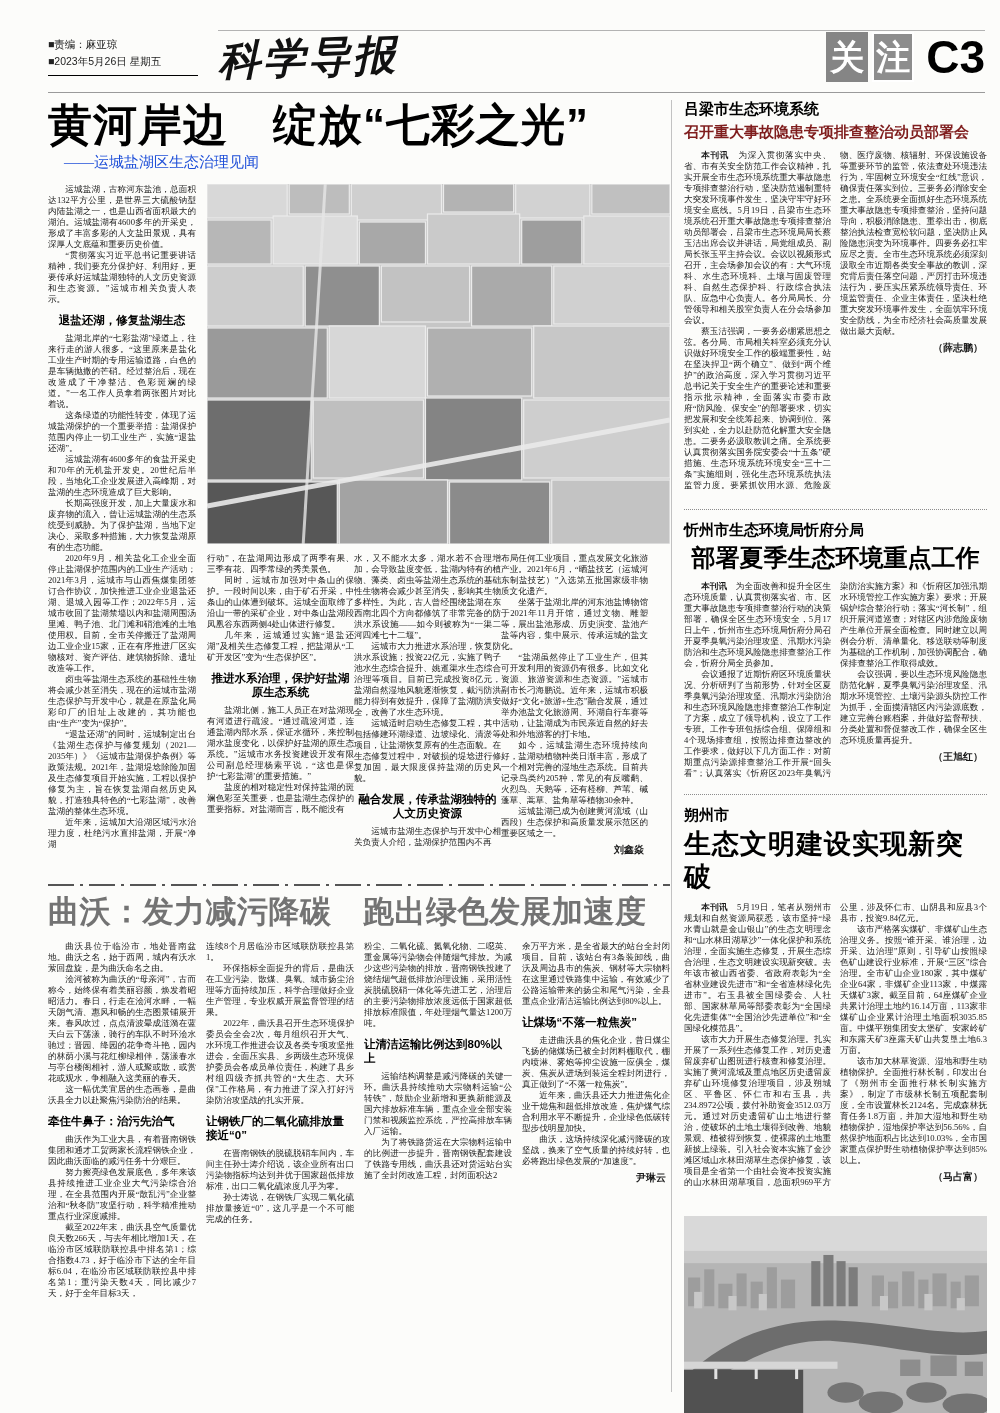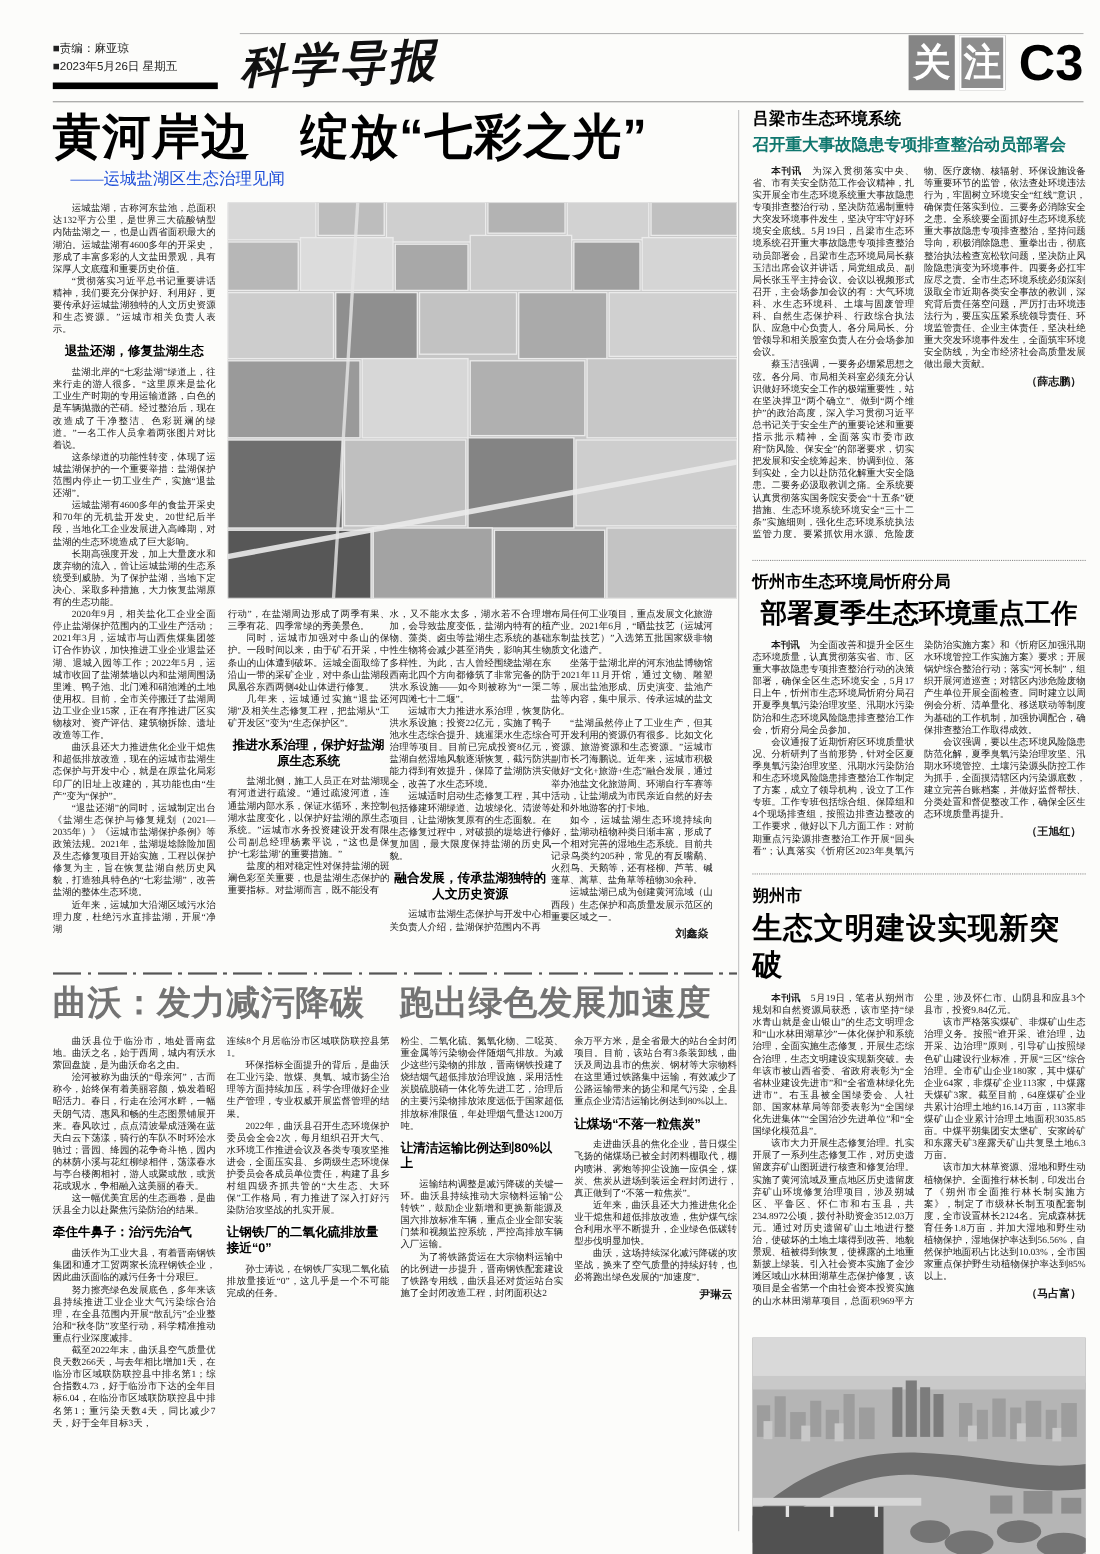--- a/index.html
+++ b/index.html
@@ -1,21 +1,21 @@
 <!DOCTYPE html>
 <html><head>
 <meta charset="utf-8">
 <style>
   html,body{margin:0;padding:0;background:#e8e8e4;}
   .page{position:relative;width:1000px;height:1413px;margin:0 auto;background:#fcfcfa;color:#1c1c1c;
         font-family:"Liberation Serif","DejaVu Serif",serif;overflow:hidden;}
   
   .header{position:absolute;left:48px;top:28px;width:937px;height:62px;}
   .hdr-left{position:absolute;left:0;top:8px;width:150px;font-size:10.5px;line-height:17px;color:#222;
-            border-bottom:6px solid #000000;padding-bottom:5px;font-family:"Liberation Sans","DejaVu Sans",sans-serif;}
+            border-bottom:1px solid #000000;padding-bottom:5px;font-family:"Liberation Sans","DejaVu Sans",sans-serif;}
   .hdr-toprule{position:absolute;left:170px;right:0;top:2px;height:1px;background:#b3b3b3;}
   .masthead{position:absolute;left:170px;top:2px;font-family:"DejaVu Serif",serif;font-style:italic;
             font-weight:bold;font-size:42px;letter-spacing:3px;transform:rotate(-2deg);color:#111;}
   .badge{position:absolute;right:0;top:4px;display:flex;align-items:center;}
   .bx{width:42px;height:50px;background:#858585;color:#fff;text-align:center;margin-left:4px;
       font:bold 34px/50px "Liberation Sans","DejaVu Sans",sans-serif;}
   .bx2{background:#8d8d8d;box-shadow:inset 0 0 0 2px #fff;}
   .pageno{font:bold 46px/50px "Liberation Sans","DejaVu Sans",sans-serif;margin-left:12px;color:#000;}
   .hdr-rule{position:absolute;left:48px;right:15px;top:92px;height:1px;background:#9a9a9a;}
   .vrule{position:absolute;left:671px;top:100px;height:1292px;width:1px;background:#c2c2c2;}
@@ -45,21 +45,21 @@
   .bottom{position:absolute;left:48px;top:894px;width:622px;}
   .b-hl{margin:0;font-weight:bold;font-size:31px;line-height:1.15;letter-spacing:.5px;color:#737373;}
   .b-cols{display:flex;gap:10px;margin-top:11px;}
   .b-col{width:148px;height:448px;overflow:hidden;}
   .bottom .sub-h{text-align:left;}
   
   .rail{position:absolute;left:684px;top:100px;width:303px;}
   .kicker{font-family:"Liberation Sans","DejaVu Sans",sans-serif;font-weight:bold;font-size:15px;
           line-height:18px;margin:0 0 4px;color:#000;}
   .r-hl-a{margin:0 0 8px;font-family:"Liberation Sans","DejaVu Sans",sans-serif;font-weight:bold;
-          font-size:15px;line-height:20px;letter-spacing:0;color:#0f766e;}
+          font-size:15px;line-height:20px;letter-spacing:0;color:#7f1d1d;}
   .r-hl-b{margin:0 0 8px;font-family:"Liberation Sans","DejaVu Sans",sans-serif;font-weight:bold;
           font-size:24px;line-height:30px;color:#000;text-align:center;}
   .r-hl-c{margin:0 0 8px;font-weight:bold;font-size:27px;line-height:33px;letter-spacing:1px;color:#000;}
   .r-body{column-count:2;column-gap:9px;column-fill:auto;overflow:hidden;}
   .r-body-a{height:346px;}
   .r-body-b{height:200px;}
   .r-body-c{height:300px;}
   .dotted{border:none;border-top:1px dotted #8c8c8c;margin:13px 0 11px;}
   .r-photo{margin-top:14px;height:200px;background:#b8b8b8;}
   .r-photo svg{display:block;width:100%;height:100%;}
@@ -91,21 +91,21 @@
     <div class="m-body">
       <div class="colbody m-col1">
           <p class="para">运城盐湖，古称河东盐池，总面积达132平方公里，是世界三大硫酸钠型内陆盐湖之一，也是山西省面积最大的湖泊。运城盐湖有4600多年的开采史，形成了丰富多彩的人文盐田景观，具有深厚人文底蕴和重要历史价值。</p>
           <p class="para">“贯彻落实习近平总书记重要讲话精神，我们要充分保护好、利用好，更要传承好运城盐湖独特的人文历史资源和生态资源。”运城市相关负责人表示。</p>
           <div class="sub-h">退盐还湖，修复盐湖生态</div>
           <p class="para">盐湖北岸的“七彩盐湖”绿道上，往来行走的游人很多。“这里原来是盐化工业生产时期的专用运输道路，白色的是车辆抛撒的芒硝。经过整治后，现在改造成了干净整洁、色彩斑斓的绿道。”一名工作人员拿着两张图片对比着说。</p>
           <p class="para">这条绿道的功能性转变，体现了运城盐湖保护的一个重要举措：盐湖保护范围内停止一切工业生产，实施“退盐还湖”。</p>
           <p class="para">运城盐湖有4600多年的食盐开采史和70年的无机盐开发史。20世纪后半段，当地化工企业发展进入高峰期，对盐湖的生态环境造成了巨大影响。</p>
           <p class="para">长期高强度开发，加上大量废水和废弃物的流入，曾让运城盐湖的生态系统受到威胁。为了保护盐湖，当地下定决心、采取多种措施，大力恢复盐湖原有的生态功能。</p>
           <p class="para">2020年9月，相关盐化工企业全面停止盐湖保护范围内的工业生产活动；2021年3月，运城市与山西焦煤集团签订合作协议，加快推进工业企业退盐还湖、退城入园等工作；2022年5月，运城市收回了盐湖禁墙以内和盐湖周围汤里滩、鸭子池、北门滩和硝池滩的土地使用权。目前，全市关停搬迁了盐湖周边工业企业15家，正在有序推进厂区实物核对、资产评估、建筑物拆除、遗址改造等工作。</p>
-          <p class="para">曲沃县还大力推进焦化企业干熄焦和超低排放改造，现在的运城市盐湖生态保护与开发中心，就是在原盐化局彩印厂的旧址上改建的，其功能也由“生产”变为“保护”。</p>
+          <p class="para">卤虫等盐湖生态系统的基础性生物将会减少甚至消失，现在的运城市盐湖生态保护与开发中心，就是在原盐化局彩印厂的旧址上改建的，其功能也由“生产”变为“保护”。</p>
           <p class="para">“退盐还湖”的同时，运城制定出台《盐湖生态保护与修复规划（2021—2035年）》《运城市盐湖保护条例》等政策法规。2021年，盐湖堤埝除险加固及生态修复项目开始实施，工程以保护修复为主，旨在恢复盐湖自然历史风貌，打造独具特色的“七彩盐湖”，改善盐湖的整体生态环境。</p>
           <p class="para">近年来，运城加大沿湖区域污水治理力度，杜绝污水直排盐湖，开展“净湖</p>
         </div>
       <div class="m-right">
         <div class="m-photo">
           <svg viewBox="0 0 462 360" preserveAspectRatio="none" aria-hidden="true">
             <rect width="462" height="360" fill="#c6c6c6"></rect>
             <g stroke="#ebebeb" stroke-width="1.2">
               <rect x="0" y="0" width="80" height="34" fill="#d8d8d8"></rect>
                 <rect x="82" y="0" width="60" height="30" fill="#bdbdbd"></rect>
@@ -182,20 +182,21 @@
           <div class="sub-h">牵住牛鼻子：治污先治气</div>
           <p class="para">曲沃作为工业大县，有着晋南钢铁集团和通才工贸两家长流程钢铁企业，因此曲沃面临的减污任务十分艰巨。</p>
           <p class="para">努力擦亮绿色发展底色，多年来该县持续推进工业企业大气污染综合治理，在全县范围内开展“散乱污”企业整治和“秋冬防”攻坚行动，科学精准推动重点行业深度减排。</p>
           <p class="para">截至2022年末，曲沃县空气质量优良天数266天，与去年相比增加1天，在临汾市区域联防联控县中排名第1；综合指数4.73，好于临汾市下达的全年目标6.04，在临汾市区域联防联控县中排名第1；重污染天数4天，同比减少7天，好于全年目标3天，</p>
         </div>
       <div class="colbody b-col">
           <p class="para cont">连续8个月居临汾市区域联防联控县第1。</p>
           <p class="para">环保指标全面提升的背后，是曲沃在工业污染、散煤、臭氧、城市扬尘治理等方面持续加压，科学合理做好企业生产管理，专业权威开展监督管理的结果。</p>
           <p class="para">2022年，曲沃县召开生态环境保护委员会全会2次，每月组织召开大气、水环境工作推进会议及各类专项攻坚推进会，全面压实县、乡两级生态环境保护委员会各成员单位责任，构建了县乡村组四级齐抓共管的“大生态、大环保”工作格局，有力推进了深入打好污染防治攻坚战的扎实开展。</p>
           <div class="sub-h">让钢铁厂的二氧化硫排放量接近“0”</div>
+          <p class="para">在晋南钢铁的脱硫脱硝车间内，车间主任孙士涛介绍说，该企业所有出口污染物指标均达到并优于国家超低排放标准，出口二氧化硫浓度几乎为零。</p>
           <p class="para">孙士涛说，在钢铁厂实现二氧化硫排放量接近“0”，这几乎是一个不可能完成的任务。</p>
         </div>
       <div class="colbody b-col">
           <p class="para cont">粉尘、二氧化硫、氮氧化物、二噁英、重金属等污染物会伴随烟气排放。为减少这些污染物的排放，晋南钢铁投建了烧结烟气超低排放治理设施，采用活性炭脱硫脱硝一体化等先进工艺，治理后的主要污染物排放浓度远低于国家超低排放标准限值，年处理烟气量达1200万吨。</p>
           <div class="sub-h">让清洁运输比例达到80%以上</div>
           <p class="para">运输结构调整是减污降碳的关键一环。曲沃县持续推动大宗物料运输“公转铁”，鼓励企业新增和更换新能源及国六排放标准车辆，重点企业全部安装门禁和视频监控系统，严控高排放车辆入厂运输。</p>
           <p class="para">为了将铁路货运在大宗物料运输中的比例进一步提升，晋南钢铁配套建设了铁路专用线，曲沃县还对货运站台实施了全封闭改造工程，封闭面积达2</p>
         </div>
       <div class="colbody b-col">
           <p class="para cont">余万平方米，是全省最大的站台全封闭项目。目前，该站台有3条装卸线，曲沃及周边县市的焦炭、钢材等大宗物料在这里通过铁路集中运输，有效减少了公路运输带来的扬尘和尾气污染，全县重点企业清洁运输比例达到80%以上。</p>

